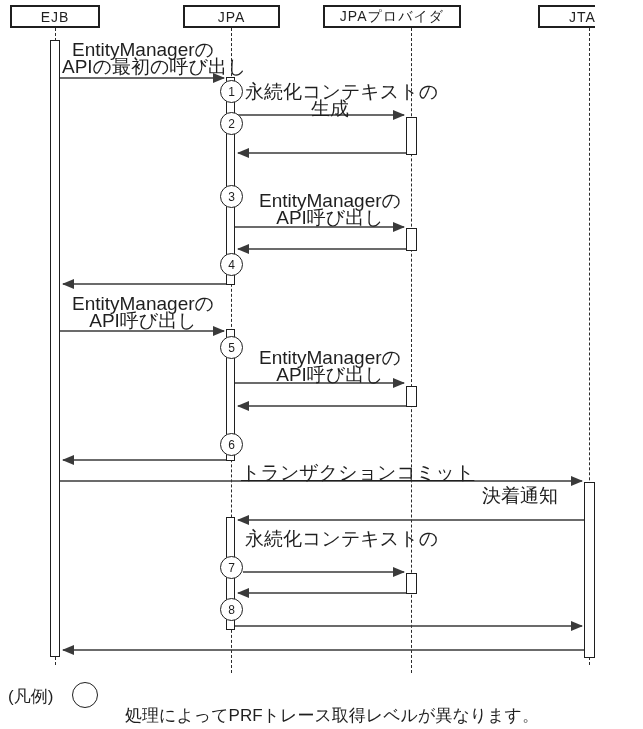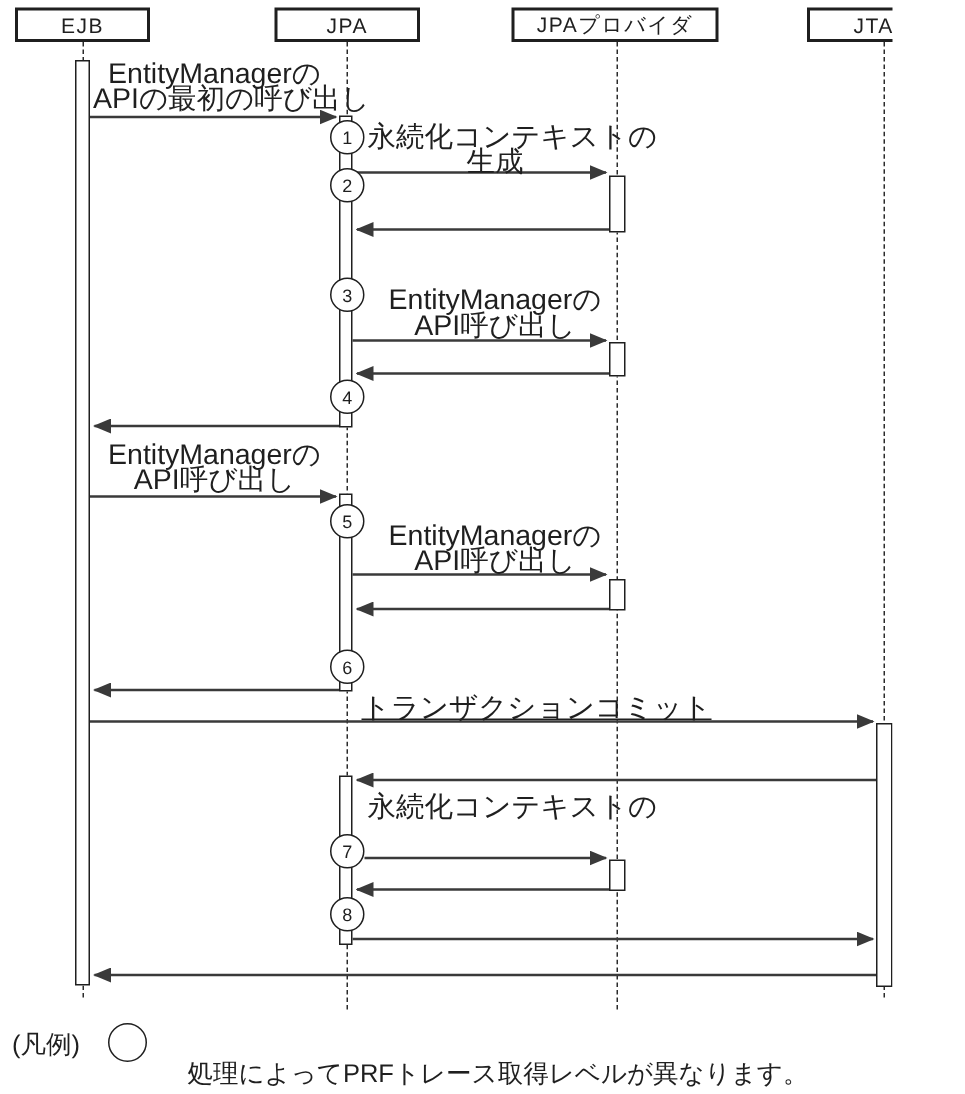--- a/index.html
+++ b/index.html
@@ -25,21 +25,21 @@
 <body>
 
 <div class="stage">
 
   <div class="pbox" style="left:10px;width:90px;">
       <span>EJB</span>
     </div>
   <div class="pbox" style="left:183px;width:97px;">
       <span>JPA</span>
     </div>
-  <div class="pbox" style="left:341px;width:138px;">
+  <div class="pbox" style="left:323px;width:138px;">
       <span>JPAプロバイダ</span>
     </div>
   <div class="pbox" style="left:538px;width:89px;">
       <span>JTA</span>
     </div>
 
   <div class="lifeline" style="left:55px;height:637px;"></div>
   <div class="lifeline" style="left:231px;height:645px;"></div>
   <div class="lifeline" style="left:411px;height:645px;"></div>
   <div class="lifeline" style="left:589px;height:637px;"></div>
@@ -122,20 +122,21 @@
     <div>API呼び出し</div>
   </div>
   <div class="mlabel" style="left:245px;top:349px;width:170px;">
     <div>EntityManagerの</div>
     <div>API呼び出し</div>
   </div>
   <div class="mlabel left" style="left:241px;top:464px;width:200px;">
     <div>トランザクションコミット</div>
   </div>
   <div class="mlabel" style="left:440px;top:487px;width:160px;">
+    <div>決着通知</div>
   </div>
   <div class="mlabel" style="left:245px;top:530px;width:170px;">
     <div>永続化コンテキストの</div>
   </div>
 
   <div class="legend-caption" style="left:8px;top:688px;">(凡例)</div>
   <div class="legend-circle" style="left:72px;top:682px;"></div>
   <div class="legend-text" style="left:125px;top:707px;">処理によってPRFトレース取得レベルが異なります。</div>
 
 </div>

